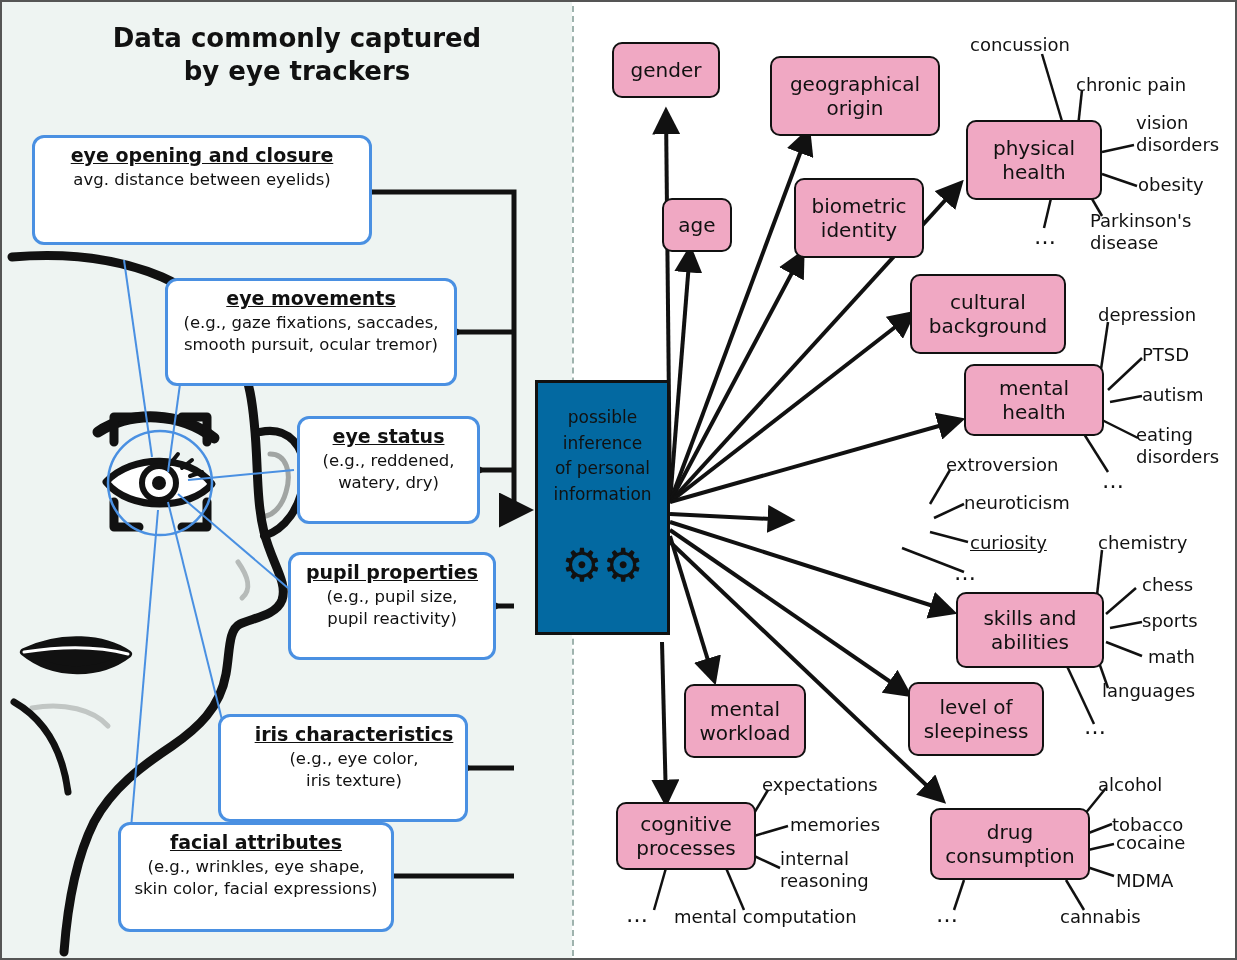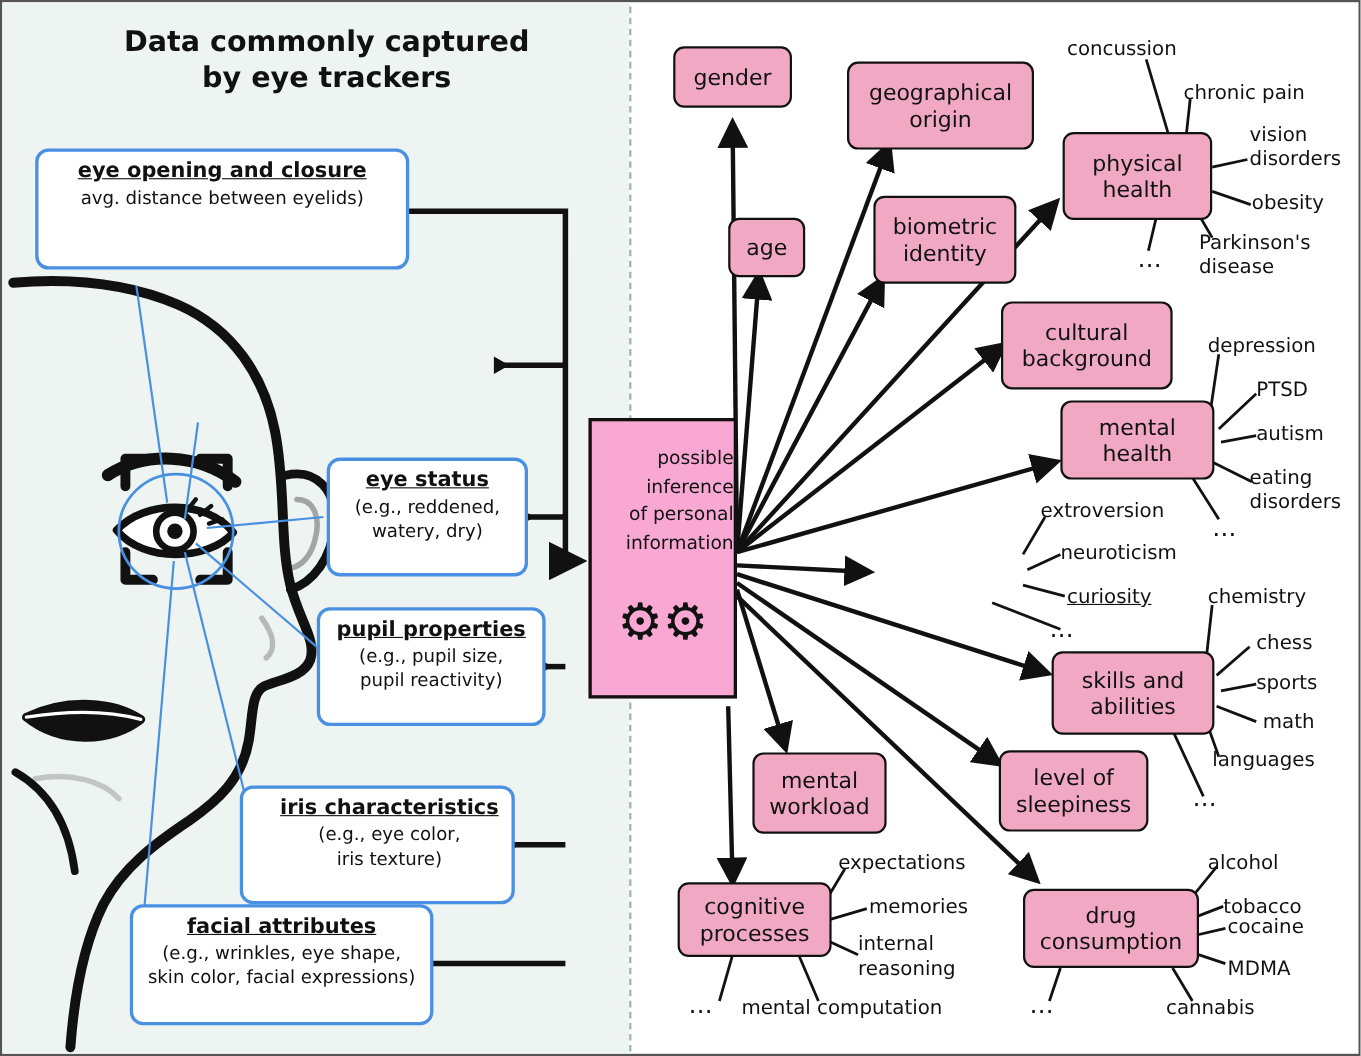--- a/index.html
+++ b/index.html
@@ -78,24 +78,24 @@
     font-size: 20px;
     color: #111;
     line-height: 1.2;
   }
 
   
   .centerbox {
     position: absolute;
     left: 533px; top: 378px;
     width: 135px; height: 255px;
-    background: #f9a8d4;
+    background: #0369a1;
     border: 3px solid #111;
     box-sizing: border-box;
-    text-align: right;
+    text-align: center;
     font-size: 17px;
     color: #111;
     line-height: 1.5;
     padding-top: 22px;
   }
   .gears {
     position: absolute;
     left: 533px; top: 540px;
     width: 135px;
     text-align: center;
@@ -267,20 +267,25 @@
   <div class="panel-title">
     <div>Data commonly captured</div>
     <div>by eye trackers</div>
   </div>
 
   <div class="bluebox" style="left:30px; top:133px; width:340px; height:110px;">
     <div class="hd">eye opening and closure</div>
     <div class="sub">avg. distance between eyelids)</div>
   </div>
 
+  <div class="bluebox" style="left:163px; top:276px; width:292px; height:108px;">
+    <div class="hd">eye movements</div>
+    <div class="sub">(e.g., gaze fixations, saccades,</div>
+    <div class="sub">smooth pursuit, ocular tremor)</div>
+  </div>
 
   <div class="bluebox" style="left:295px; top:414px; width:183px; height:108px;">
     <div class="hd">eye status</div>
     <div class="sub">(e.g., reddened,</div>
     <div class="sub">watery, dry)</div>
   </div>
 
   <div class="bluebox" style="left:286px; top:550px; width:208px; height:108px;">
     <div class="hd">pupil properties</div>
     <div class="sub">(e.g., pupil size,</div>

